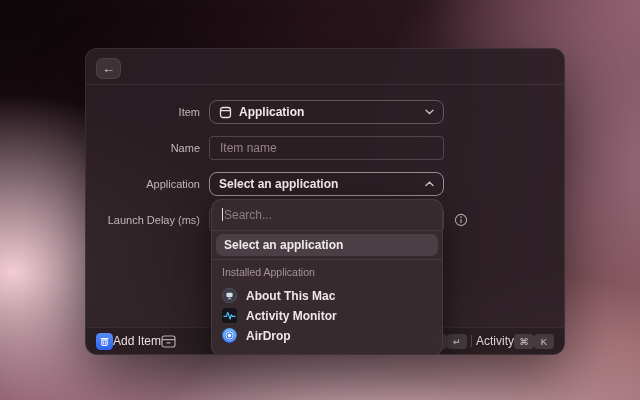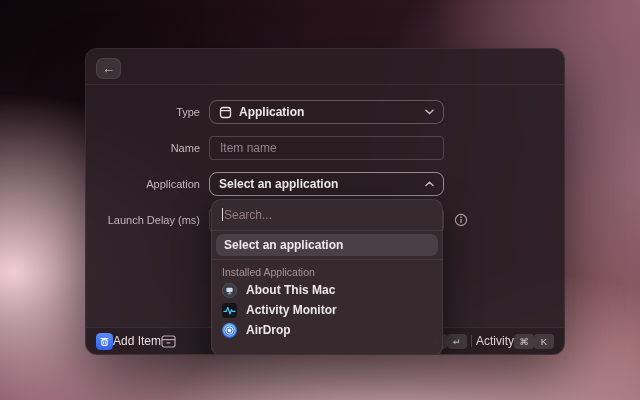--- a/index.html
+++ b/index.html
@@ -67,21 +67,21 @@
   .dd-search input::placeholder{color:#8e7d84;}
   .caret{position:absolute;left:10px;top:8px;width:1px;height:13px;background:#e9e2e5;}
   .dd-divider{height:1px;background:rgba(255,255,255,.08);margin:0;}
   .dd-selected{
     margin:3px 4px;height:22px;border-radius:7px;background:rgba(255,255,255,.1);
     display:flex;align-items:center;padding:0 8px;
     font-size:12px;font-weight:600;color:#f1e9ec;
   }
   .dd-section{height:22px;line-height:24px;padding:0 10px;font-size:10.5px;color:#a6939a;}
   .dd-list{padding:1px 0 0;}
-  .dd-item{height:20px;display:flex;align-items:flex-start;gap:9px;padding:0 10px;font-size:12px;font-weight:600;color:#efe7ea;}
+  .dd-item{height:20px;display:flex;align-items:flex-end;gap:9px;padding:0 10px;font-size:12px;font-weight:600;color:#efe7ea;}
   .dd-item .app-icon{width:15px;height:15px;flex:0 0 auto;display:flex;}
   
   .footer{
     position:absolute;left:0;right:0;bottom:0;height:27px;
     background:rgba(0,0,0,.14);border-top:1px solid rgba(255,255,255,.07);
     display:flex;align-items:center;padding:0 10px;box-sizing:border-box;gap:0;
   }
   .footer .cmd-name{font-size:12px;font-weight:500;color:#e9dee2;}
   .footer .spacer{flex:1;}
   .key-chip{
@@ -98,21 +98,21 @@
 
 <div class="window">
 
   <div class="win-header">
     <div class="back-btn">
       <span>←</span>
     </div>
   </div>
 
   <div class="form-row" style="top:51px">
-    <div class="form-label">Type</div>
+    <div class="form-label">Item</div>
     <div class="control">
       <span>
         <svg width="13" height="13" viewBox="0 0 13 13">
             <rect x="1.5" y="1.5" width="10" height="10" rx="2.5" fill="none" stroke="#ecdfe4" stroke-width="1.3"></rect>
             <line x1="1.5" y1="4.6" x2="11.5" y2="4.6" stroke="#ecdfe4" stroke-width="1.3"></line>
           </svg>
       </span>
       <span class="control-text grow">Application</span>
       <span>
         <svg width="9" height="6" viewBox="0 0 9 6">

